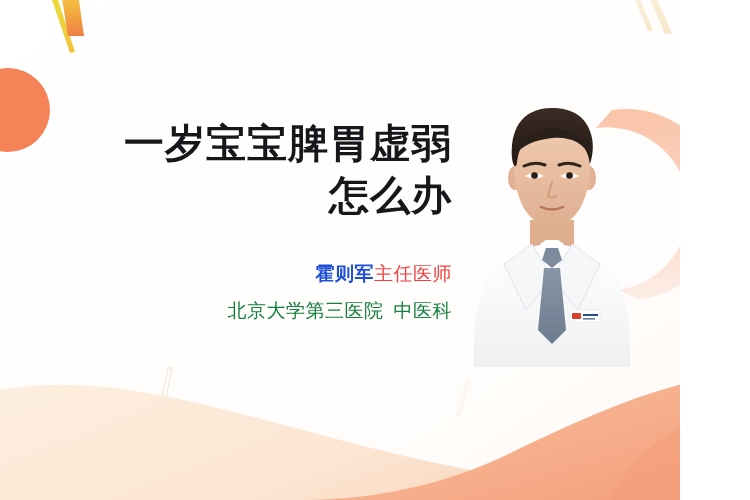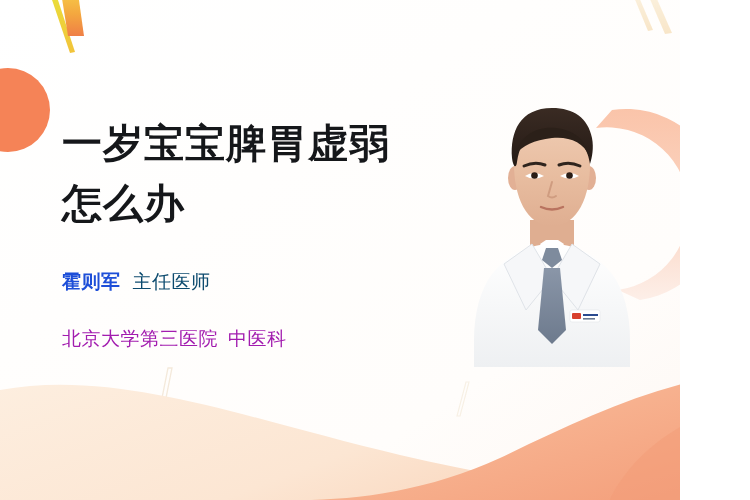--- a/index.html
+++ b/index.html
@@ -10,20 +10,21 @@
   body {
     font-family: "Liberation Sans", "DejaVu Sans", sans-serif;
   }
 
   #card {
     position: relative;
     width: 680px;
     height: 500px;
     overflow: hidden;
     background: #ffffff;
+    text-align: right;
   }
 
   
   .bg-svg {
     position: absolute;
     left: 0;
     top: 0;
     width: 750px;
     height: 500px;
     display: block;
@@ -39,50 +40,50 @@
   }
   .title-line {
     font-size: 40px;
     font-weight: bold;
     color: #15171a;
     letter-spacing: 1px;
     line-height: 1.26;
     white-space: nowrap;
   }
   .title-line.second {
-    margin-top: 10px;
+    margin-top: 2px;
   }
 
   .sub-block {
     margin-top: 38px;
   }
   .sub-line-1 {
     font-size: 19px;
     line-height: 1.55;
     white-space: nowrap;
     color: #f0866a;
   }
   .sub-name {
     font-weight: bold;
     color: #1d4ed8;
     letter-spacing: 0.5px;
   }
   .sub-title-word {
-    color: #0c4a6e;
+    color: #ef4444;
     font-weight: normal;
-    margin-left: 12px;
     letter-spacing: 0.5px;
   }
   .sub-line-2 {
     font-size: 19px;
     line-height: 1.55;
-    margin-top: 28px;
-    color: #a21caf;
+    margin-top: 10px;
+    color: #15803d;
     white-space: nowrap;
     letter-spacing: 0.5px;
+    font-family: Liberation Mono, monospace;
   }
   .sub-dept {
     margin-left: 10px;
   }
 
   
   .portrait-wrap {
     position: absolute;
     left: 444px;
     top: 92px;

